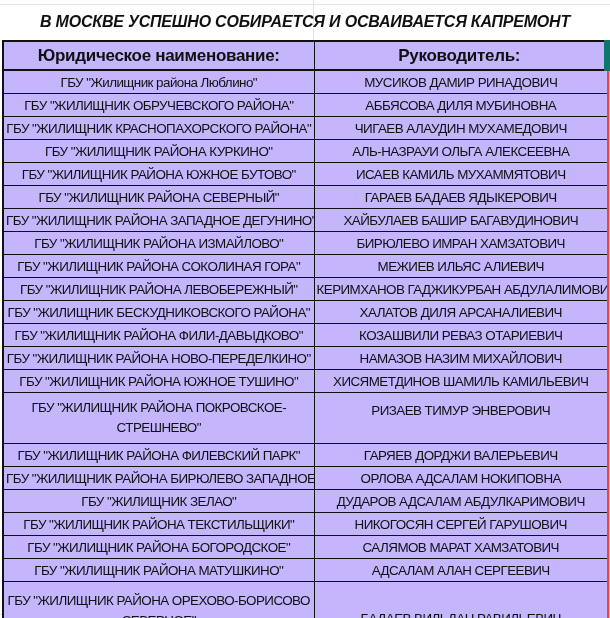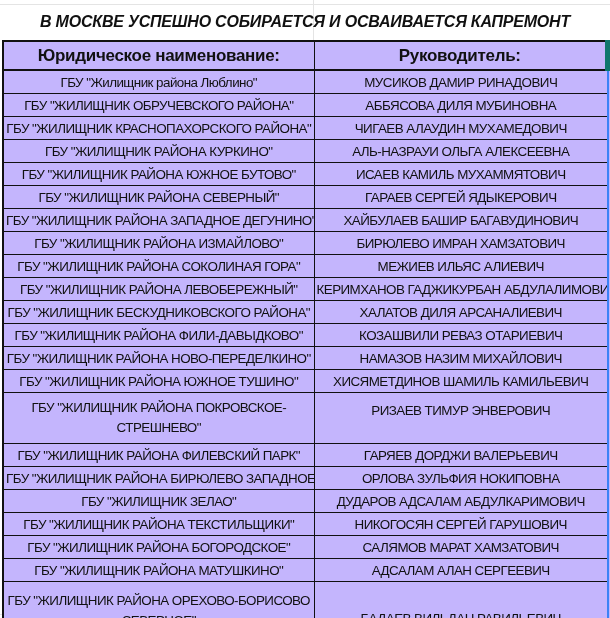--- a/index.html
+++ b/index.html
@@ -68,35 +68,35 @@
     table.main th {
       height: 27px;
       font-size: 17px;
       font-weight: bold;
       font-family: "Liberation Sans", sans-serif;
       letter-spacing: -0.3px;
       border-top: 2px solid #111;
       border-bottom: 2px solid #111;
     }
     table.main th:first-child { border-left: 2px solid #111; }
-    table.main th:last-child { border-right: 6px solid #0f766e; }
+    table.main th:last-child { border-right: 8px solid #0f766e; }
     table.main td {
       height: 22px;
       font-size: 13.4px;
       line-height: 17px;
       letter-spacing: -0.55px;
       white-space: nowrap;
     }
     table.main td.wrap {
       white-space: normal;
       line-height: 20px;
     }
     table.main tr.tall td { height: 41px; }
     table.main td:first-child { border-left: 2px solid #111; }
-    table.main td:last-child { border-right: 2px solid #3b82f6; }
+    table.main td:last-child { border-right: 2px solid #ef4444; }
     table.main tr.last td { border-bottom: 2px solid #111; }
     table.main tr.tall td.manager { vertical-align: top; padding-top: 9px; }
     table.main tr.last td.manager { vertical-align: middle; padding-top: 16px; }
   </style>
 </head>
 <body>
 
 <div class="gridbg">
   <div class="vl" style="left:313px"></div>
   <div class="hl" style="top:4px"></div>
@@ -132,21 +132,21 @@
     <tr>
         <td>ГБУ "ЖИЛИЩНИК РАЙОНА КУРКИНО"</td>
         <td class="manager">АЛЬ-НАЗРАУИ ОЛЬГА АЛЕКСЕЕВНА</td>
       </tr>
     <tr>
         <td>ГБУ "ЖИЛИЩНИК РАЙОНА ЮЖНОЕ БУТОВО"</td>
         <td class="manager">ИСАЕВ КАМИЛЬ МУХАММЯТОВИЧ</td>
       </tr>
     <tr>
         <td>ГБУ "ЖИЛИЩНИК РАЙОНА СЕВЕРНЫЙ"</td>
-        <td class="manager">ГАРАЕВ СЕРГЕЙ ЯДЫКЕРОВИЧ</td>
+        <td class="manager">ГАРАЕВ БАДАЕВ ЯДЫКЕРОВИЧ</td>
       </tr>
     <tr>
         <td>ГБУ "ЖИЛИЩНИК РАЙОНА ЗАПАДНОЕ ДЕГУНИНО"</td>
         <td class="manager">ХАЙБУЛАЕВ БАШИР БАГАВУДИНОВИЧ</td>
       </tr>
     <tr>
         <td>ГБУ "ЖИЛИЩНИК РАЙОНА ИЗМАЙЛОВО"</td>
         <td class="manager">БИРЮЛЕВО ИМРАН ХАМЗАТОВИЧ</td>
       </tr>
     <tr>
@@ -176,21 +176,21 @@
     <tr class="tall">
         <td class="wrap">ГБУ "ЖИЛИЩНИК РАЙОНА ПОКРОВСКОЕ-СТРЕШНЕВО"</td>
         <td class="manager">РИЗАЕВ ТИМУР ЭНВЕРОВИЧ</td>
       </tr>
     <tr>
         <td>ГБУ "ЖИЛИЩНИК РАЙОНА ФИЛЕВСКИЙ ПАРК"</td>
         <td class="manager">ГАРЯЕВ ДОРДЖИ ВАЛЕРЬЕВИЧ</td>
       </tr>
     <tr>
         <td>ГБУ "ЖИЛИЩНИК РАЙОНА БИРЮЛЕВО ЗАПАДНОЕ"</td>
-        <td class="manager">ОРЛОВА ЗУЛЬФИЯ НОКИПОВНА</td>
+        <td class="manager">ОРЛОВА АДСАЛАМ НОКИПОВНА</td>
       </tr>
     <tr>
         <td>ГБУ "ЖИЛИЩНИК ЗЕЛАО"</td>
         <td class="manager">ДУДАРОВ АДСАЛАМ АБДУЛКАРИМОВИЧ</td>
       </tr>
     <tr>
         <td>ГБУ "ЖИЛИЩНИК РАЙОНА ТЕКСТИЛЬЩИКИ"</td>
         <td class="manager">НИКОГОСЯН СЕРГЕЙ ГАРУШОВИЧ</td>
       </tr>
     <tr>

